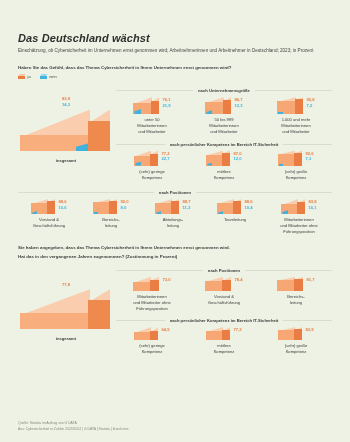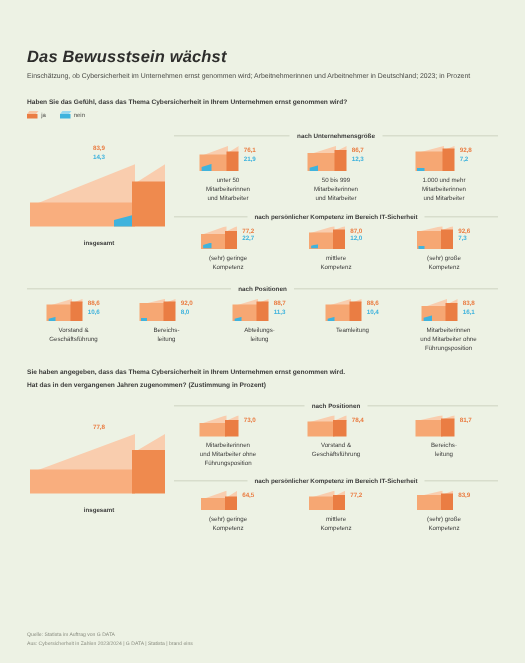--- a/index.html
+++ b/index.html
@@ -48,21 +48,21 @@
 
   .source{position:absolute;left:18px;bottom:10px;font-size:3.4px;line-height:1.6;color:#8a8d80;}
 
   .lead-in{font-size:4.4px;font-weight:bold;line-height:1.6;margin:0 0 2px 0;color:#3c3c3b;}
 </style>
 </head>
 <body>
 
 <div class="page">
 
-  <div class="title">Das Bewusstsein wächst</div>
+  <div class="title">Das Deutschland wächst</div>
   <div class="subtitle">Einschätzung, ob Cybersicherheit im Unternehmen ernst genommen wird; Arbeitnehmerinnen und Arbeitnehmer in Deutschland; 2023; in Prozent</div>
 
   <div class="question">Haben Sie das Gefühl, dass das Thema Cybersicherheit in Ihrem Unternehmen ernst genommen wird?</div>
 
   <div style="position:relative;height:74px;">
 
     <div class="legend">
       <div class="legend-item">
         <span class="swatch">
             <span class="top"></span>

